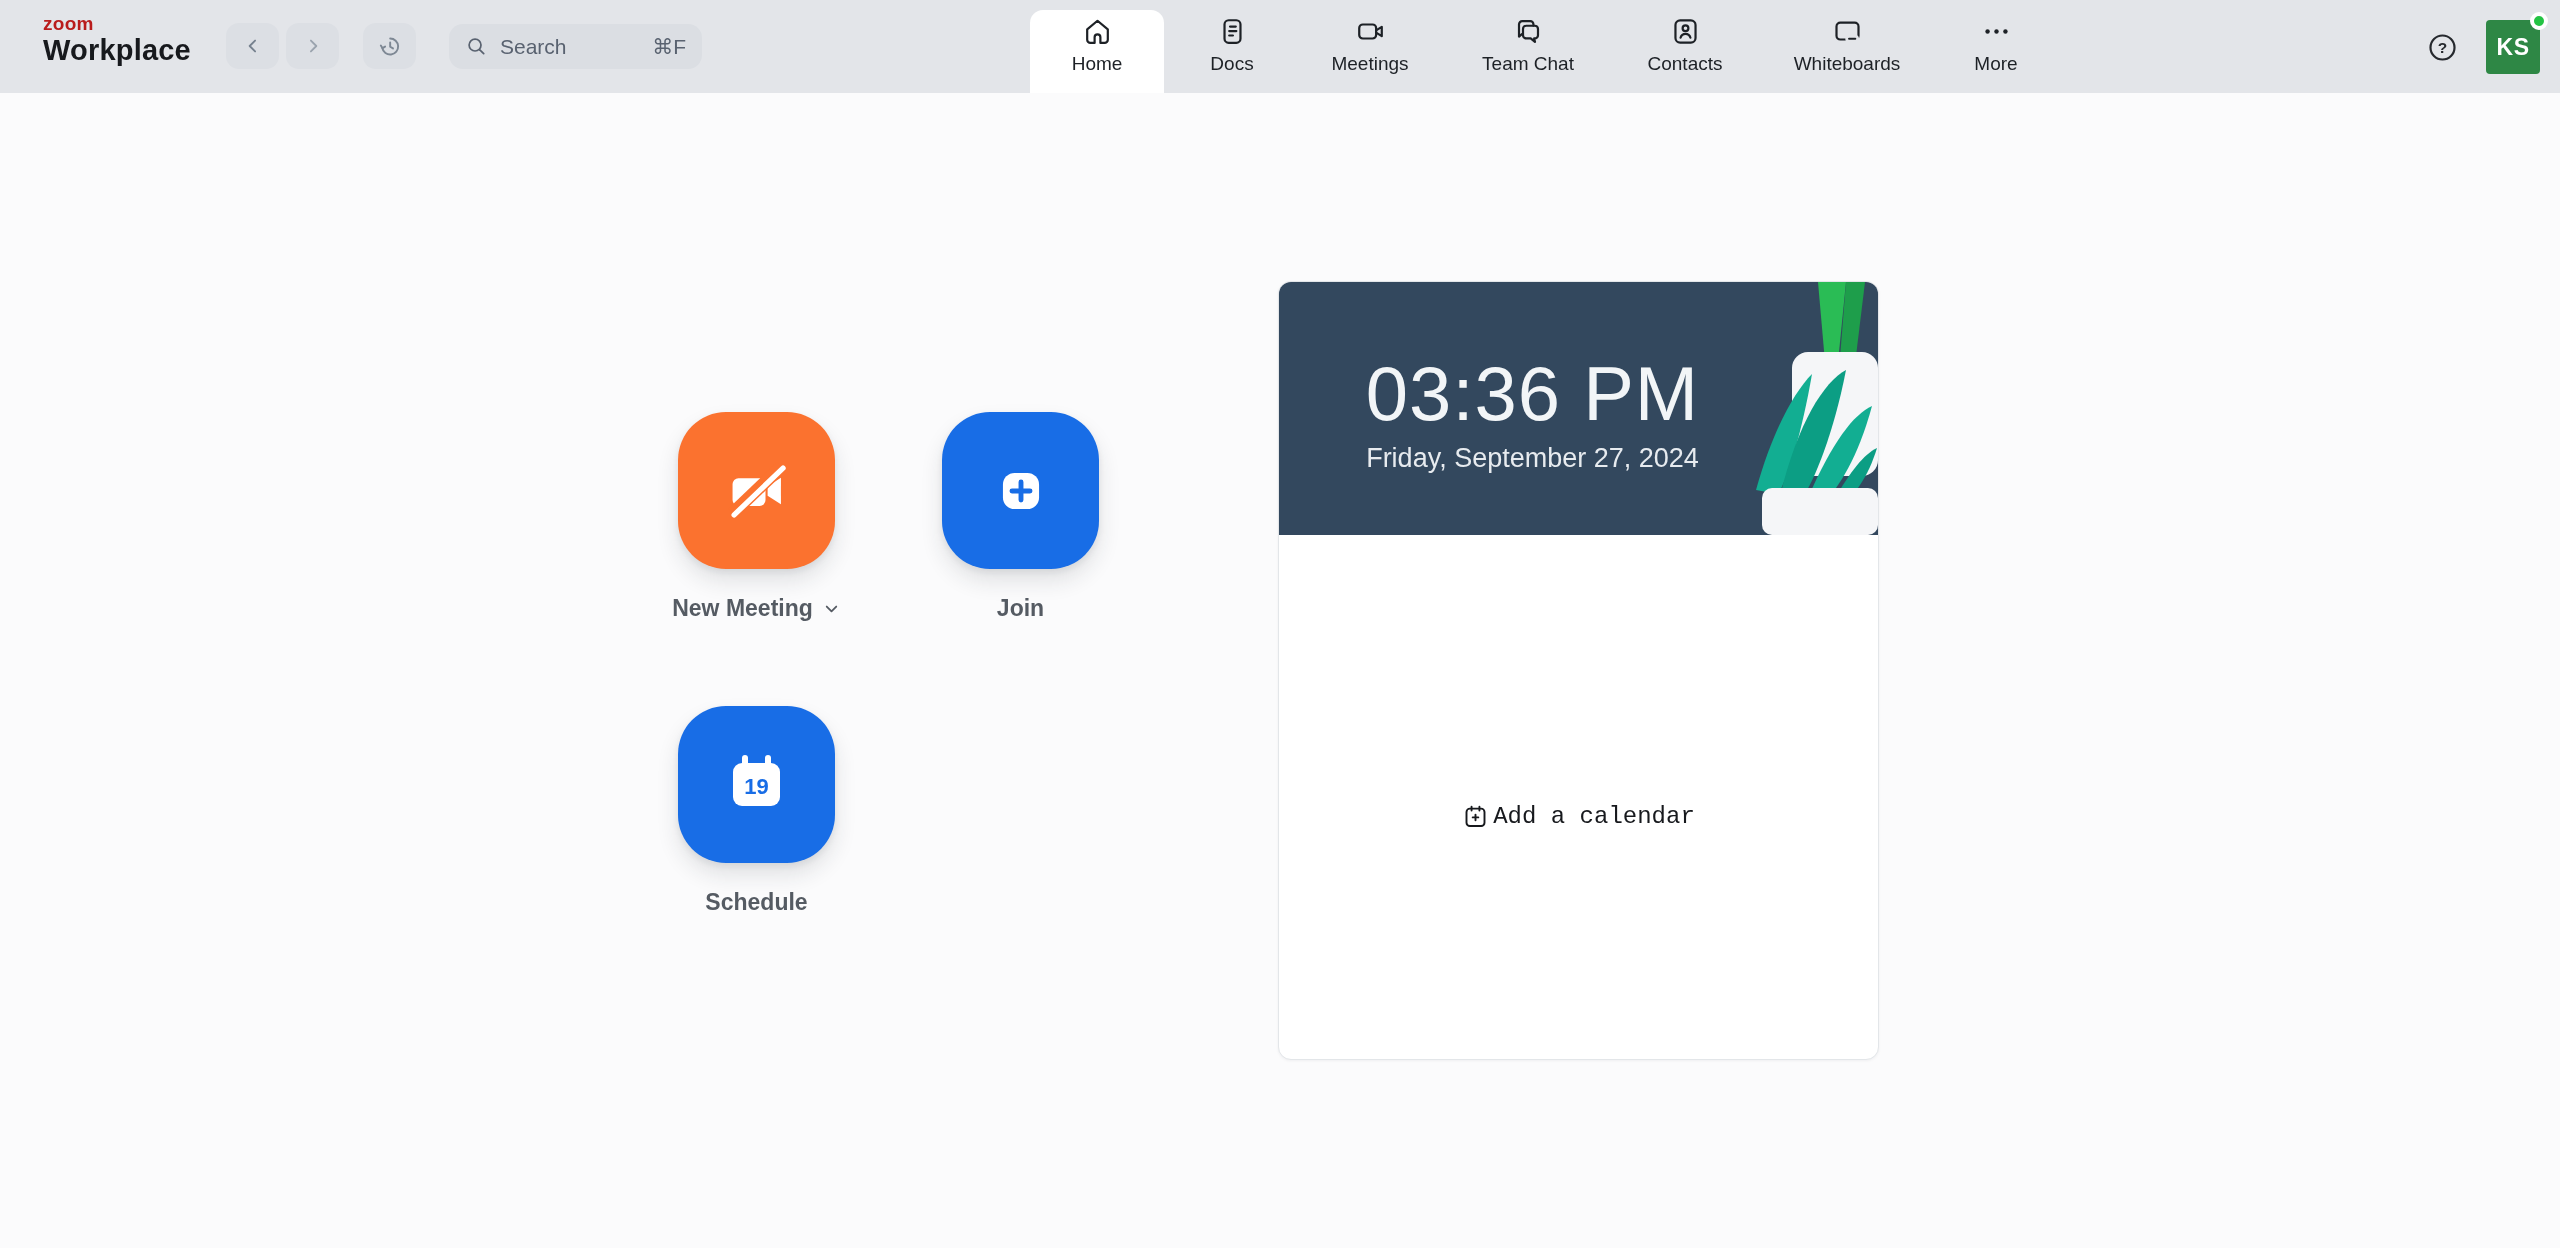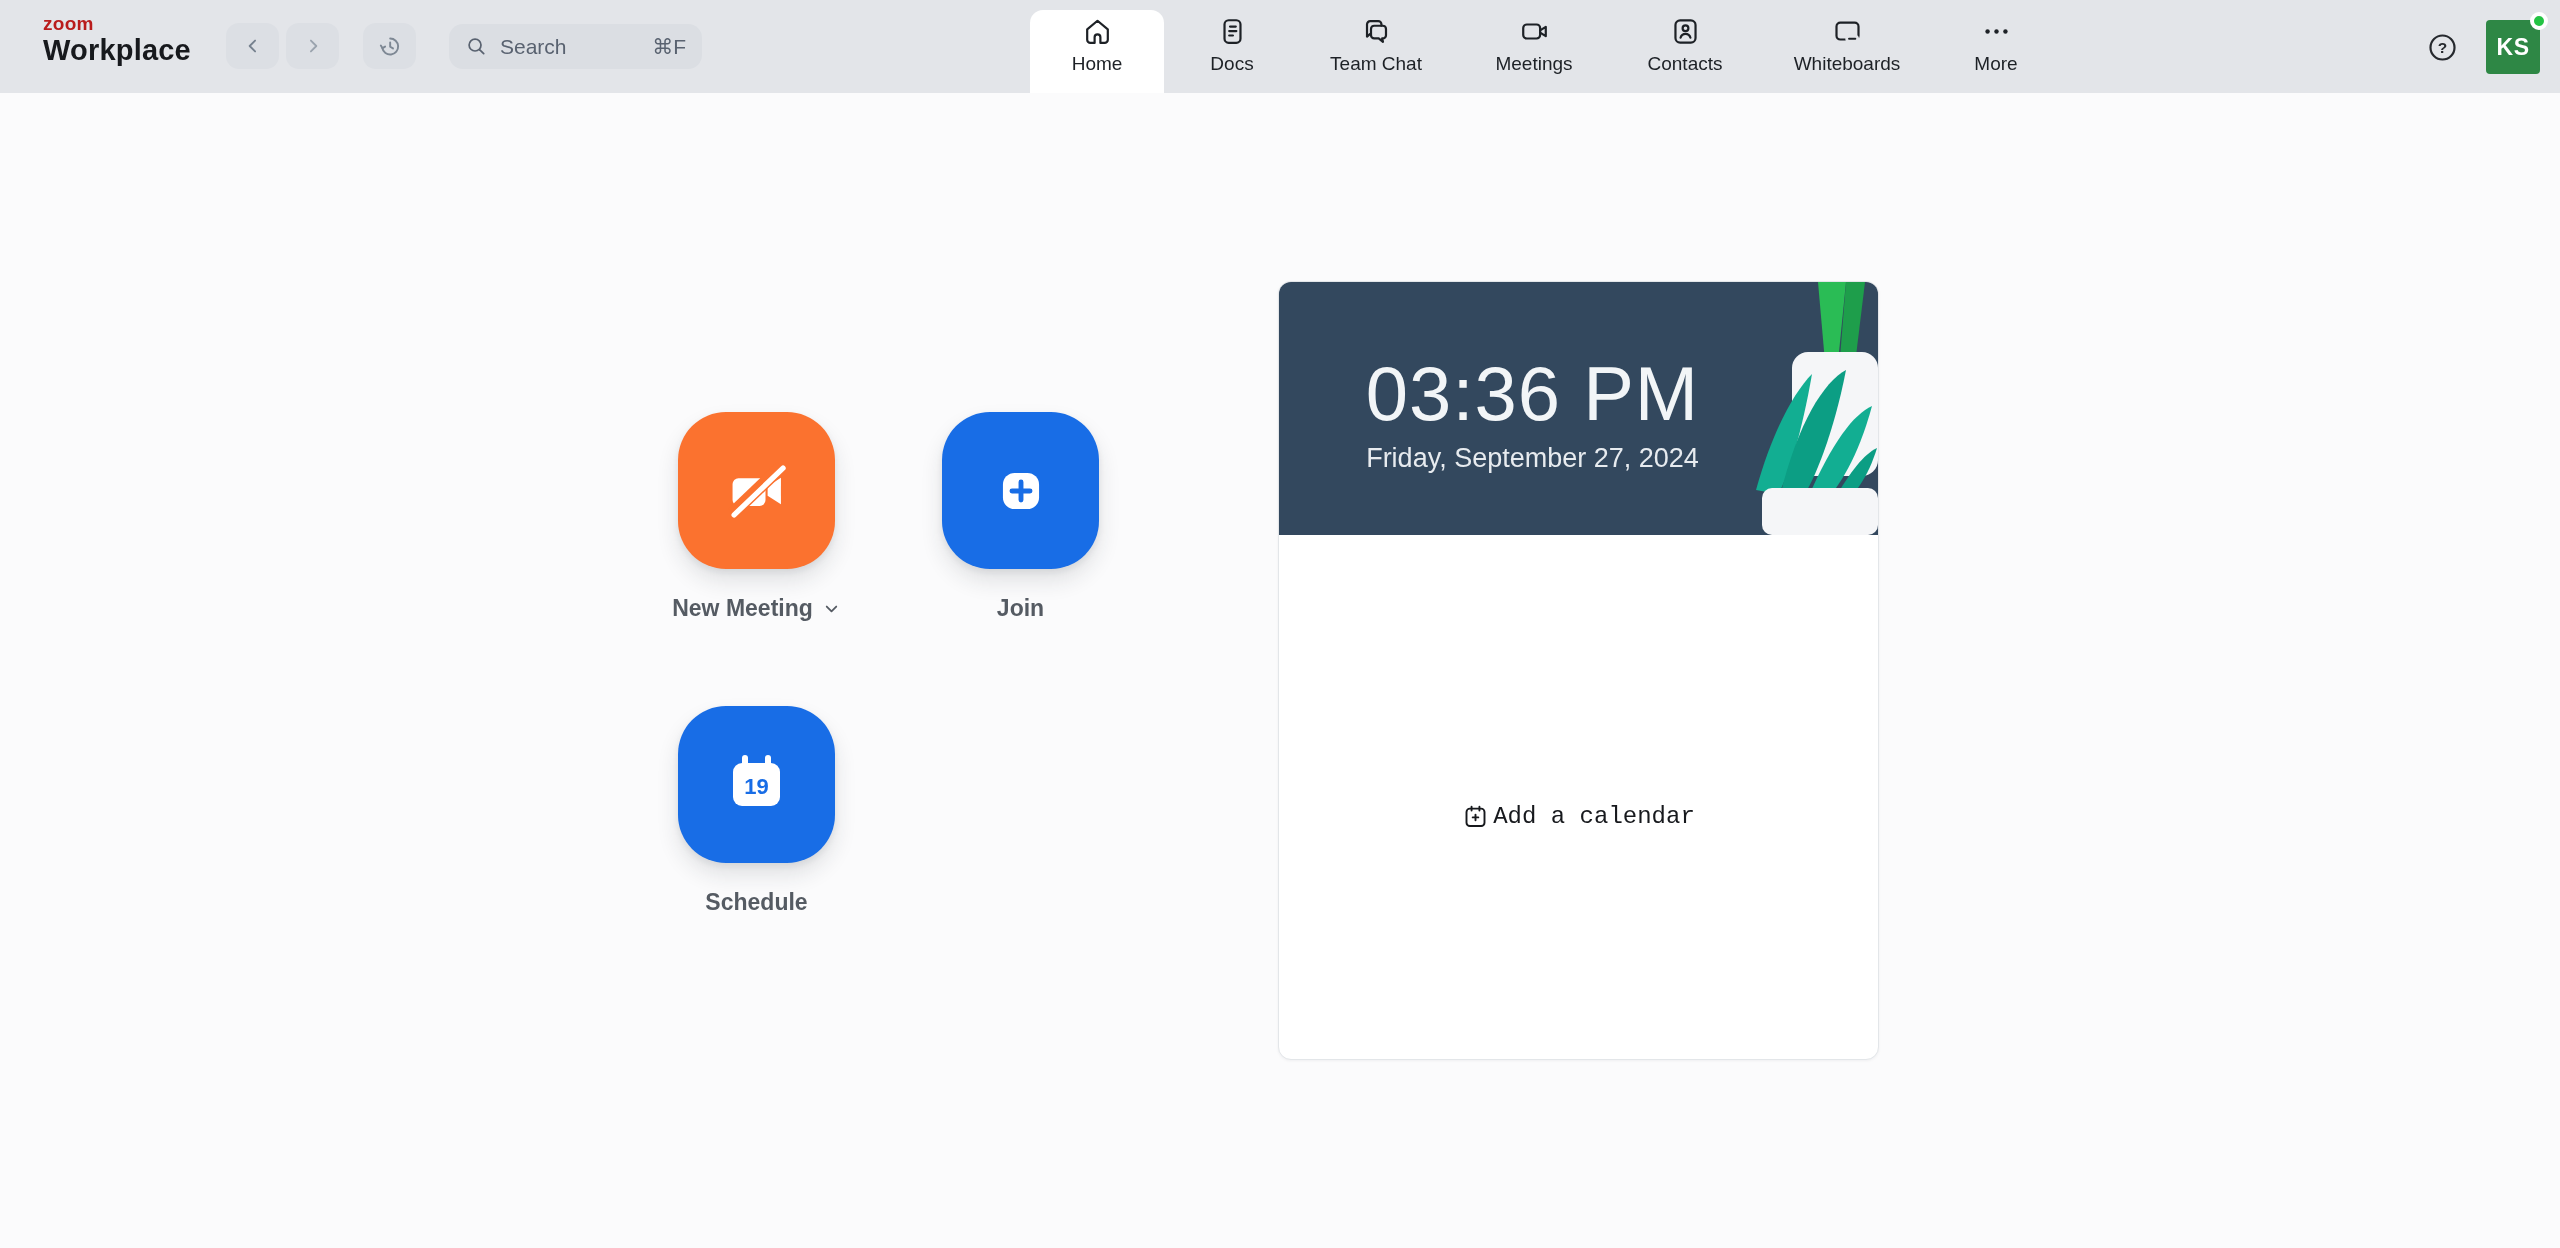--- a/index.html
+++ b/index.html
@@ -170,38 +170,38 @@
       <div class="tab w-docs">
         <span class="t-icon">
           <svg width="33" height="33" viewBox="0 0 24 24" fill="none" stroke="#1D2126" stroke-width="1.6" stroke-linecap="round" stroke-linejoin="round">
             <rect x="6.2" y="3.8" width="11.6" height="16.4" rx="3"></rect>
             <path d="M10.2 8.4h4.2M9.6 11.7h5.2M9.6 14.9h2.7"></path>
           </svg>
         </span>
         <span class="t-label">Docs</span>
       </div>
 
+      <div class="tab w-meetings">
+        <span class="t-icon">
+          <svg width="33" height="33" viewBox="0 0 24 24" fill="none" stroke="#1D2126" stroke-width="1.6" stroke-linecap="round" stroke-linejoin="round">
+            <rect x="3.8" y="6.9" width="12.3" height="10.2" rx="2.6"></rect>
+            <path d="M16.1 11.2l4.1-2.6v6.8l-4.1-2.6"></path>
+          </svg>
+        </span>
+        <span class="t-label">Meetings</span>
+      </div>
+
       <div class="tab w-teamchat">
         <span class="t-icon">
           <svg width="33" height="33" viewBox="0 0 24 24" fill="none" stroke="#1D2126" stroke-width="1.6" stroke-linecap="round" stroke-linejoin="round">
             <path d="M8 13.9H7.2L5.1 15.7V6.8a2.3 2.3 0 0 1 2.3-2.3h5.9a2.3 2.3 0 0 1 2.3 2.3v1"></path>
             <path d="M10.3 7.8h6.3a2.3 2.3 0 0 1 2.3 2.3v4.6a2.3 2.3 0 0 1-2.3 2.3h-.5l.6 2.5-3.1-2.5h-3.3A2.3 2.3 0 0 1 8 14.7v-4.6a2.3 2.3 0 0 1 2.3-2.3Z"></path>
           </svg>
         </span>
         <span class="t-label">Team Chat</span>
-      </div>
-
-      <div class="tab w-meetings">
-        <span class="t-icon">
-          <svg width="33" height="33" viewBox="0 0 24 24" fill="none" stroke="#1D2126" stroke-width="1.6" stroke-linecap="round" stroke-linejoin="round">
-            <rect x="3.8" y="6.9" width="12.3" height="10.2" rx="2.6"></rect>
-            <path d="M16.1 11.2l4.1-2.6v6.8l-4.1-2.6"></path>
-          </svg>
-        </span>
-        <span class="t-label">Meetings</span>
       </div>
 
       <div class="tab w-contacts">
         <span class="t-icon">
           <svg width="33" height="33" viewBox="0 0 24 24" fill="none" stroke="#1D2126" stroke-width="1.6" stroke-linecap="round" stroke-linejoin="round">
             <rect x="4.7" y="3.9" width="14.6" height="16.2" rx="3.4"></rect>
             <circle cx="12" cy="9.6" r="2.1"></circle>
             <path d="M8.4 16.5c.5-1.7 1.9-2.8 3.6-2.8s3.1 1.1 3.6 2.8"></path>
           </svg>
         </span>

